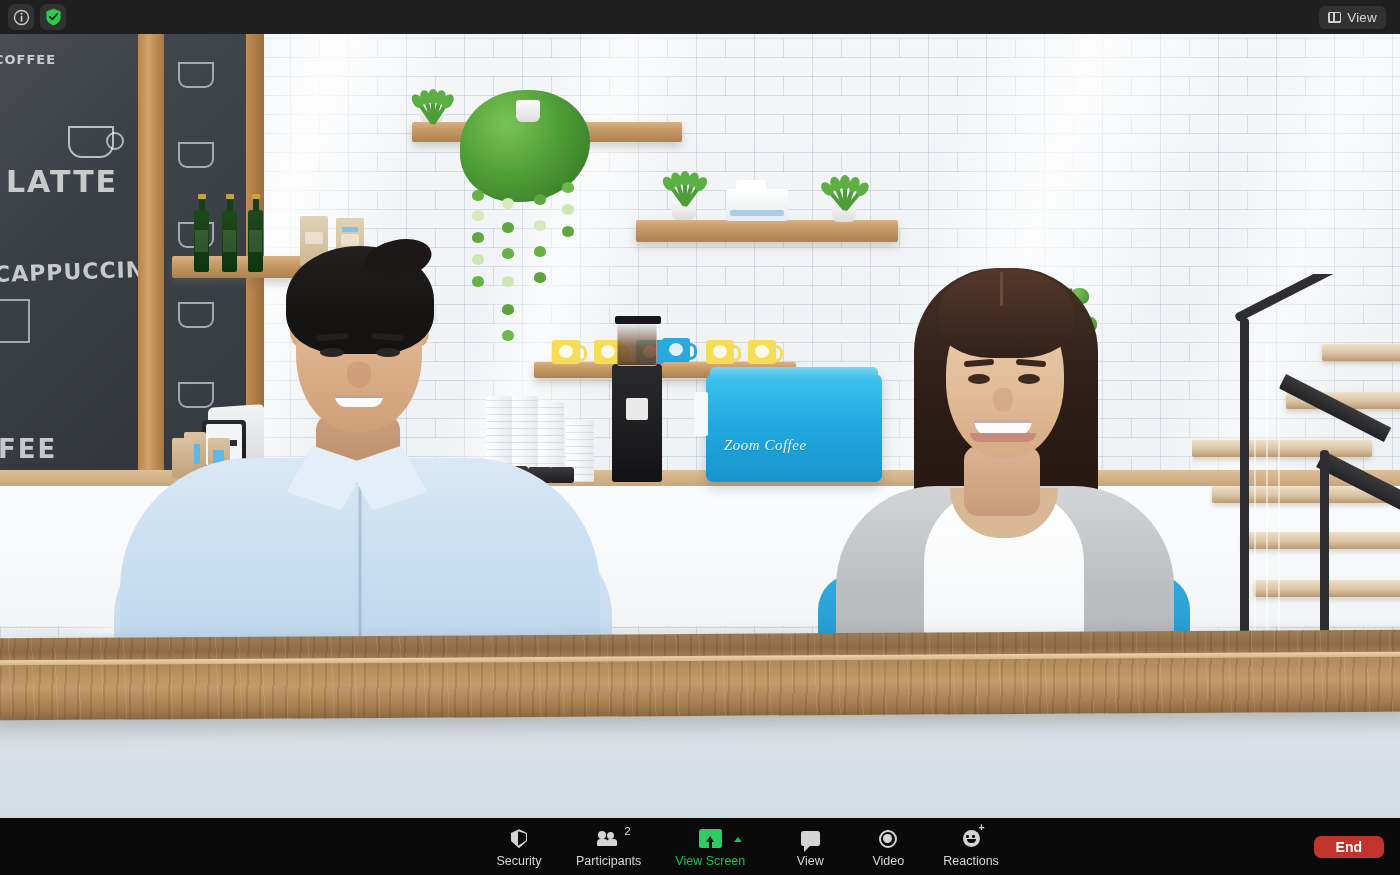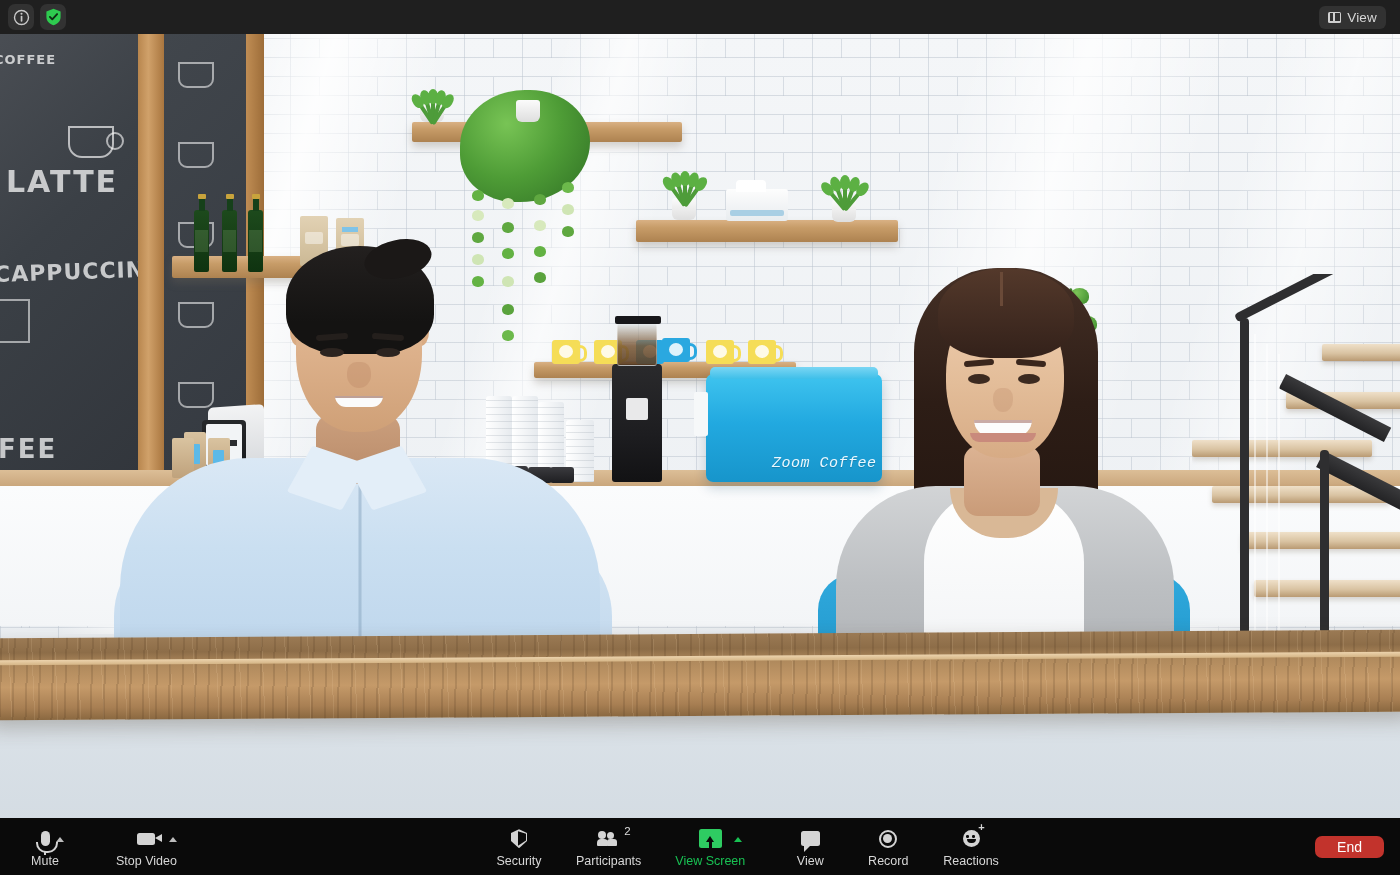--- a/index.html
+++ b/index.html
@@ -125,22 +125,22 @@
 
   
   .cupstack{position:absolute;width:26px;background:linear-gradient(90deg,#ffffff,#e4e8ec 55%,#cfd6dc);border-radius:3px 3px 1px 1px;
     background-image:repeating-linear-gradient(0deg,rgba(150,160,170,.25) 0 1px,transparent 1px 7px),linear-gradient(90deg,#ffffff,#e6eaee);}
   .lid{position:absolute;width:24px;height:16px;background:linear-gradient(180deg,#3b3b3f,#1e1e21);border-radius:3px;}
 
   
   .machine{position:absolute;left:706px;top:340px;width:176px;height:108px;border-radius:7px;
     background:linear-gradient(180deg,#3fc4ef 0%,#22a9e0 45%,#1795cb 100%);box-shadow:0 6px 12px rgba(20,70,100,.22);}
   .machine .top{position:absolute;left:4px;top:-7px;width:168px;height:12px;background:linear-gradient(180deg,#7ad6f4,#3ebfe9);border-radius:5px;}
-  .machine .brand{position:absolute;left:18px;bottom:10px;color:#eaf8ff;font-family:Liberation Mono, monospace;font-style:italic;font-size:15px;letter-spacing:.5px;
-    text-shadow:0 1px 1px rgba(0,0,0,.18);margin-left:48px;}
+  .machine .brand{position:absolute;left:18px;bottom:28px;color:#eaf8ff;font-family:Liberation Serif, serif;font-style:italic;font-size:15px;letter-spacing:.5px;
+    text-shadow:0 1px 1px rgba(0,0,0,.18);}
   .machine .whitebar{position:absolute;left:-12px;top:18px;width:14px;height:44px;background:#f6f8f9;border-radius:2px;}
 
   
   .counterback{position:absolute;left:0;top:452px;width:1400px;height:140px;background:linear-gradient(180deg,#fbfcfd 0%,#f3f5f7 100%);}
   .counterwood{position:absolute;left:0;top:436px;width:1400px;height:20px;background:linear-gradient(180deg,#dcbe97,#c5a176);}
 
   
   .stairs{position:absolute;left:1192px;top:240px;width:208px;height:390px;overflow:hidden;}
   .tread{position:absolute;height:17px;background:linear-gradient(180deg,#efe0c9,#d9c3a2 55%,#b99a73);border-radius:2px;box-shadow:0 3px 5px rgba(120,105,85,.25);}
   .stringer{position:absolute;background:linear-gradient(180deg,#3a3a3c,#232325);}
@@ -273,21 +273,21 @@
   .ic-chat::after{content:"";position:absolute;left:3px;top:14px;width:0;height:0;border-left:0 solid transparent;border-right:7px solid transparent;border-top:7px solid #d4d4d4;}
   .ic-rec{width:18px;height:18px;border:2.5px solid #d4d4d4;border-radius:50%;position:relative;}
   .ic-rec::after{content:"";position:absolute;left:2px;top:2px;width:9px;height:9px;border-radius:50%;background:#d4d4d4;}
   .ic-react{width:17px;height:17px;border-radius:50%;background:#d4d4d4;position:relative;}
   .ic-react::before{content:"";position:absolute;left:3.5px;top:5px;width:2.5px;height:2.5px;border-radius:50%;background:#0a0a0a;
     box-shadow:6px 0 0 #0a0a0a;}
   .ic-react::after{content:"";position:absolute;left:4px;top:9px;width:9px;height:4px;border-radius:0 0 6px 6px;background:#0a0a0a;}
   .react-plus{position:absolute;right:-5px;top:-4px;color:#d4d4d4;font-size:11px;line-height:1;font-weight:700;}
   .end-btn{
     background:#c2332c;color:#fff;border:none;border-radius:7px;
-    padding:3px 22px;font-size:14px;font-weight:400;cursor:pointer;font-family:"Liberation Sans",sans-serif;
+    padding:3px 22px;font-size:14px;font-weight:700;cursor:pointer;font-family:"Liberation Sans",sans-serif;
   }
 </style>
 </head>
 <body>
 
 <div id="app">
 
   <div class="topbar">
     <div class="tb-left">
       <div class="tb-chip">
@@ -539,36 +539,20 @@
 
     <div class="bar-under"></div>
     <div class="bar">
       <div class="grain"></div>
       <div class="lip"></div>
     </div>
   </div>
 
   <div class="toolbar">
 
-    <div class="tgroup left">
-      <div class="titem with-caret">
-        <div class="ibox">
-          <span class="ic-mic"></span>
-          <span class="caret" style="right:-14px"></span>
-        </div>
-        <span class="tlabel">Mute</span>
-      </div>
-      <div class="titem with-caret" style="margin-left:32px">
-        <div class="ibox">
-          <span class="ic-cam"></span>
-          <span class="caret" style="right:-22px"></span>
-        </div>
-        <span class="tlabel">Stop Video</span>
-      </div>
-    </div>
 
     <div class="tgroup center">
       <div class="titem">
         <div class="ibox">
             <span class="ic-shield"></span>
           </div>
         <span class="tlabel">Security</span>
       </div>
 
       <div class="titem" style="margin-left:18px">
@@ -598,21 +582,21 @@
         <div class="ibox">
             <span class="ic-chat"></span>
           </div>
         <span class="tlabel">View</span>
       </div>
 
       <div class="titem" style="margin-left:16px">
         <div class="ibox">
             <span class="ic-rec"></span>
           </div>
-        <span class="tlabel">Record</span>
+        <span class="tlabel">Video</span>
       </div>
 
       <div class="titem" style="margin-left:16px">
         <div class="ibox">
           <span class="ic-react"></span>
           <span class="react-plus">+</span>
         </div>
         <span class="tlabel">Reactions</span>
       </div>
     </div>

